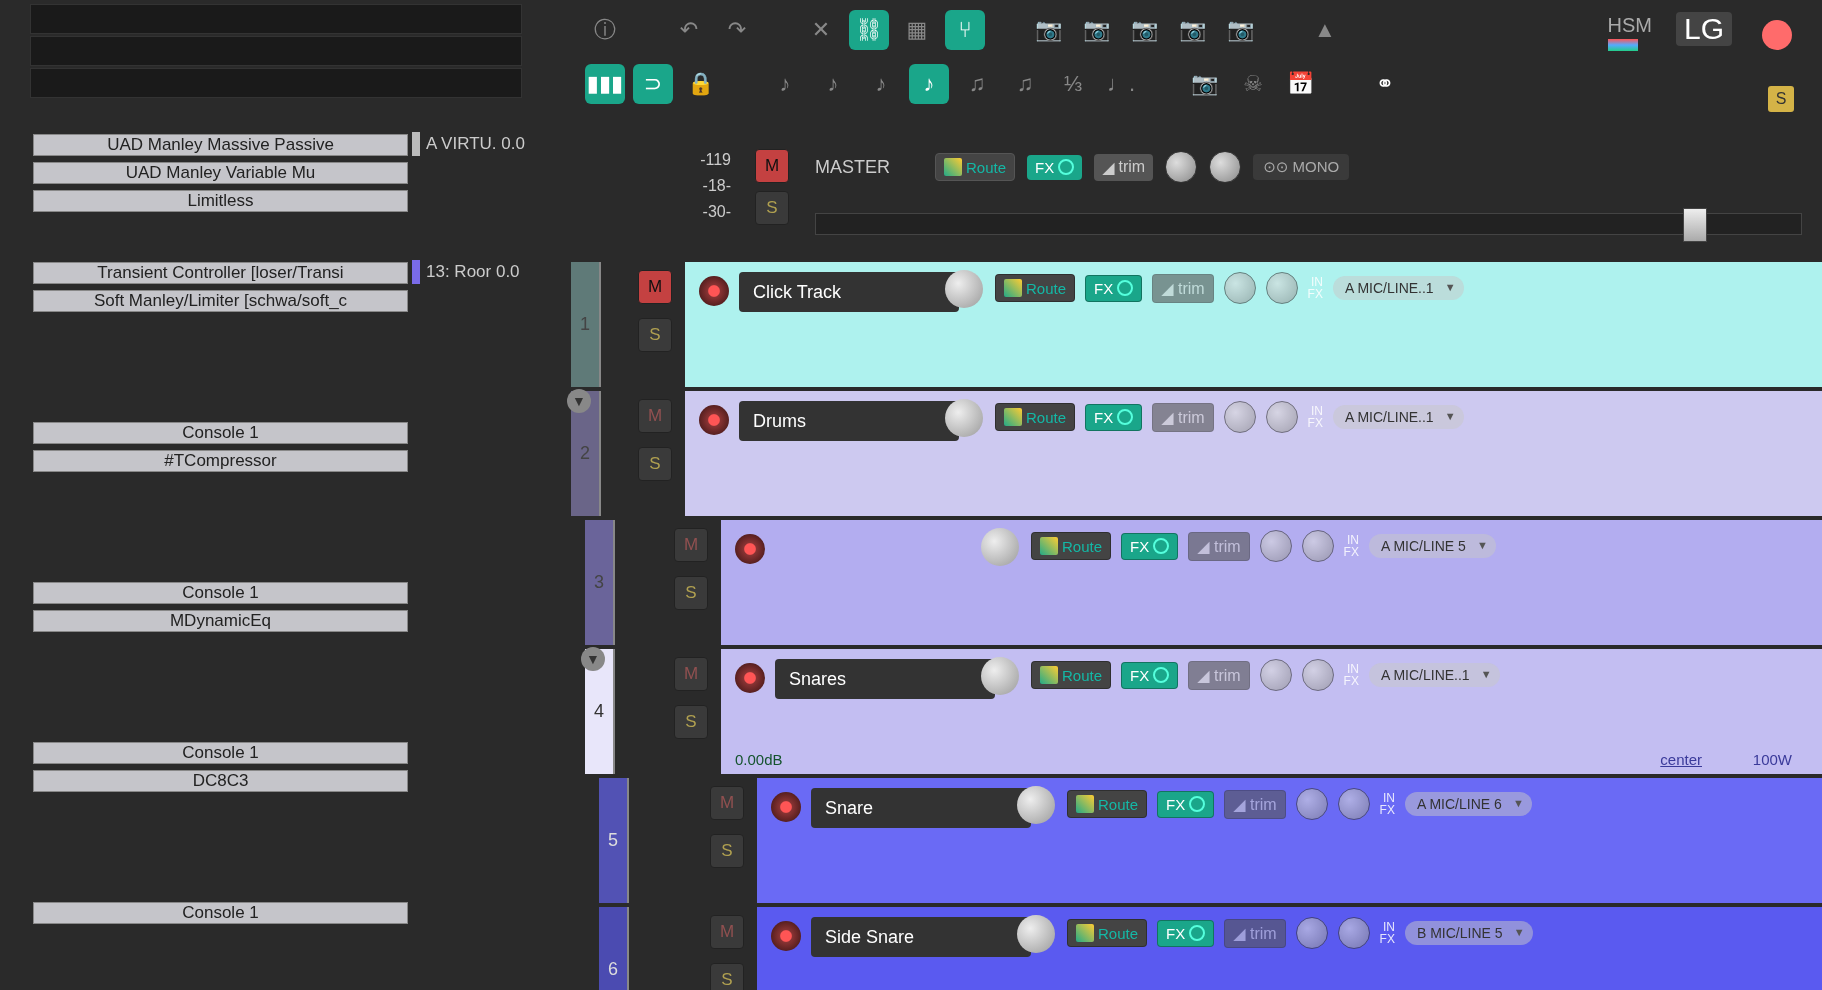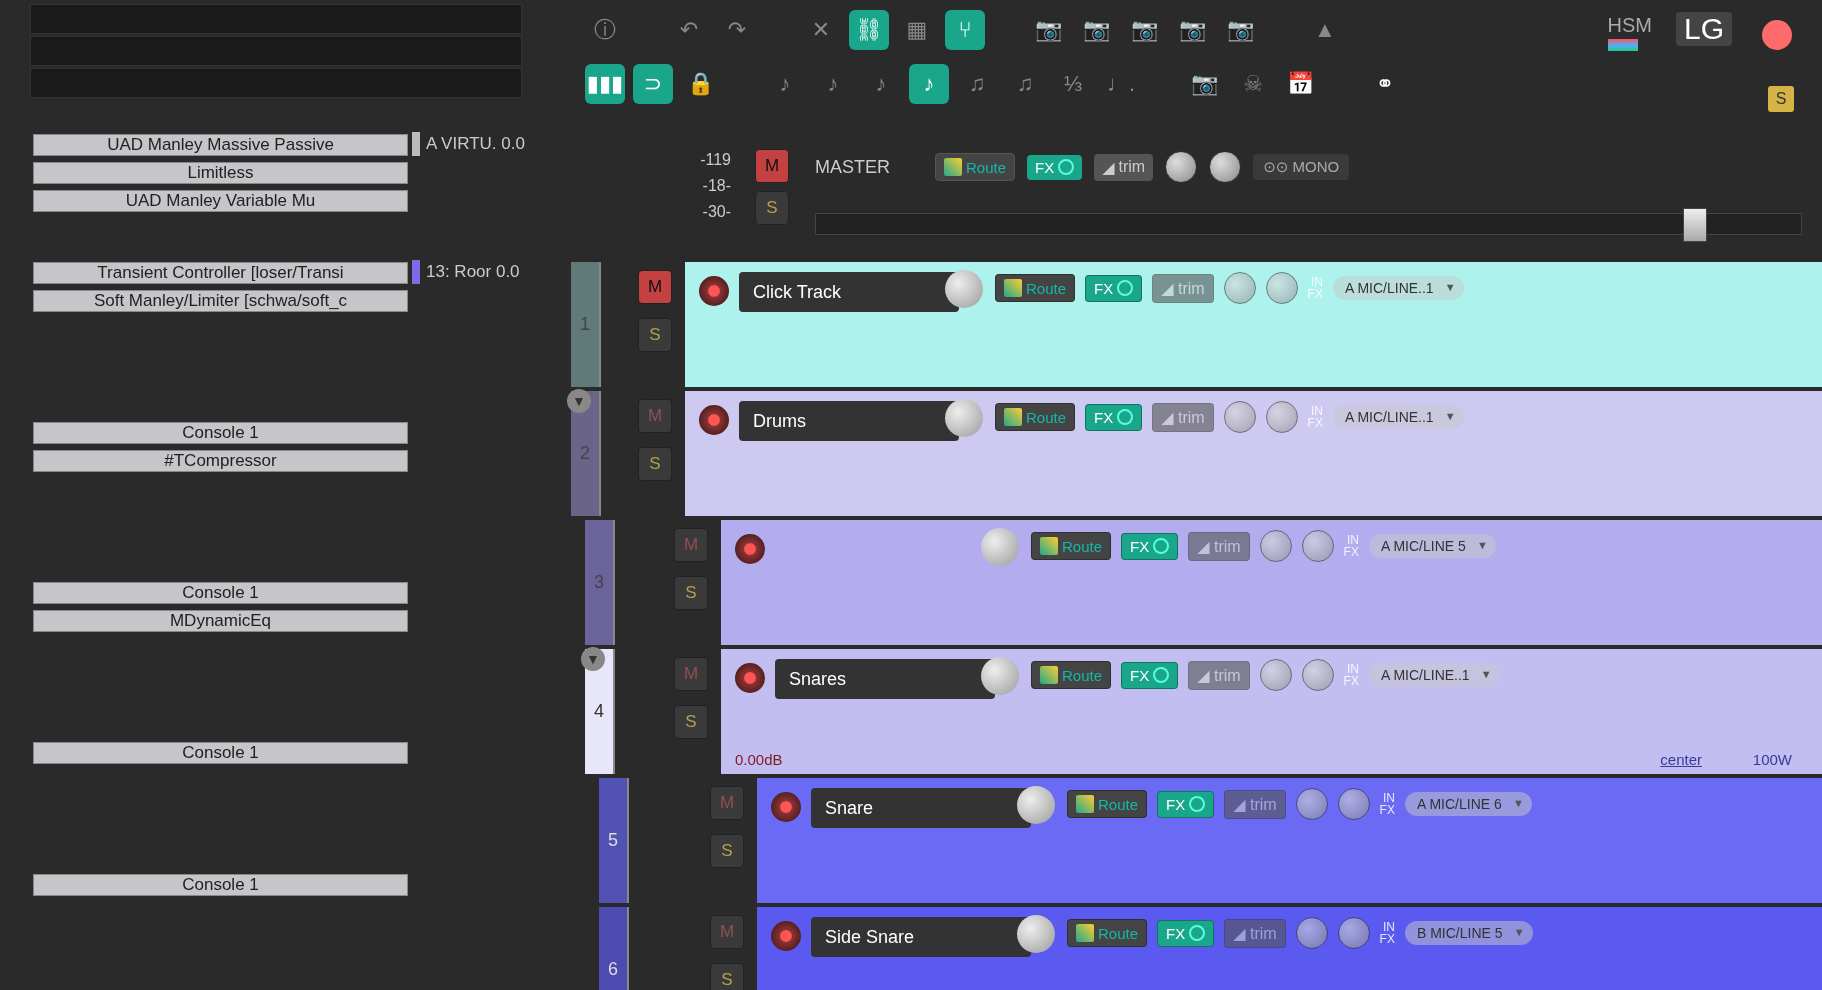--- a/index.html
+++ b/index.html
@@ -61,21 +61,21 @@
 .track-ctrls .trim-btn, .track-ctrls .fx-btn, .track-ctrls .route-btn { border: 1px solid rgba(0,0,0,0.3); }
 
 
 .c-cyan .track-main { background: #aef2ee; } .c-cyan .track-num-box { background: rgba(174,242,238,0.4); }
 .c-lav .track-main { background: #cdc9f0; } .c-lav .track-num-box { background: rgba(170,160,230,0.5); }
 .c-pur .track-main { background: #b3adf0; } .c-pur .track-num-box { background: rgba(150,140,230,0.6); }
 .c-pur2 .track-main { background: #c3bef2; } .c-pur2 .track-num-box { background: #e8e6fa; color: #333; }
 .c-blu .track-main { background: #6a6af5; } .c-blu .track-num-box { background: rgba(100,100,240,0.7); color: #ddd; }
 .c-blu2 .track-main { background: #5a5af0; } .c-blu2 .track-num-box { background: rgba(90,90,235,0.7); color: #ddd; }
 
-.db-readout { position: absolute; left: 14px; bottom: 6px; font-size: 15px; color: #7f1d1d; }
+.db-readout { position: absolute; left: 14px; bottom: 6px; font-size: 15px; color: #14532d; }
 .center-readout { position: absolute; right: 120px; bottom: 6px; font-size: 15px; color: #3a3a9a; text-decoration: underline; }
 .width-readout { position: absolute; right: 30px; bottom: 6px; font-size: 15px; color: #3a3a9a; }
 .lg-box { position: absolute; right: 90px; top: 12px; font-size: 30px; color: #fff; background: #444; padding: 0 8px; border-radius: 4px; }
 .hsm-icon { position: absolute; right: 170px; top: 14px; font-size: 20px; color: #aaa; }
 .nuke-icon { position: absolute; right: 30px; top: 20px; width: 30px; height: 30px; border-radius: 50%; background: #ff6b6b; }
 .s-badge { position: absolute; right: 28px; top: 86px; width: 26px; height: 26px; background: #d4b347; color: #333; display: flex; align-items: center; justify-content: center; font-size: 16px; border-radius: 3px; }
 .trim-btn.dim { opacity: 0.6; }
 .knob.dim { opacity: 0.6; }
 .input-pill.dim { background: rgba(200,200,200,0.5); }
 </style>
@@ -89,24 +89,24 @@
   <div id="fx-blocks">
       <div class="fx-group">
         <div class="fx-row-container">
           <div class="fx-name-cell">UAD Manley Massive Passive</div>
           <div class="fx-meta-cell">
             <span class="fx-meta-swatch" style="background: rgb(187, 187, 187);"></span>
             <span>A VIRTU.  0.0</span>
           </div>
         </div>
         <div class="fx-row-container">
+          <div class="fx-name-cell">UAD Manley Variable Mu</div>
+        </div>
+        <div class="fx-row-container">
           <div class="fx-name-cell">Limitless</div>
-        </div>
-        <div class="fx-row-container">
-          <div class="fx-name-cell">UAD Manley Variable Mu</div>
         </div>
         <div style="height: 40px;"></div>
       </div>
       <div class="fx-group">
         <div class="fx-row-container">
           <div class="fx-name-cell">Transient Controller [loser/Transi</div>
           <div class="fx-meta-cell">
             <span class="fx-meta-swatch" style="background: rgb(122, 107, 232);"></span>
             <span>13: Roor  0.0</span>
           </div>
@@ -130,20 +130,23 @@
           <div class="fx-name-cell">Console 1</div>
         </div>
         <div class="fx-row-container">
           <div class="fx-name-cell">MDynamicEq</div>
         </div>
         <div class="fx-pad2"></div>
       </div>
       <div class="fx-group">
         <div class="fx-row-container">
           <div class="fx-name-cell">Console 1</div>
+        </div>
+        <div class="fx-row-container">
+          <div class="fx-name-cell">DC8C3</div>
         </div>
         <div class="fx-pad2"></div>
       </div>
       <div class="fx-group">
         <div class="fx-row-container">
           <div class="fx-name-cell">Console 1</div>
         </div>
         <div class="fx-pad2"></div>
       </div>
     </div>

